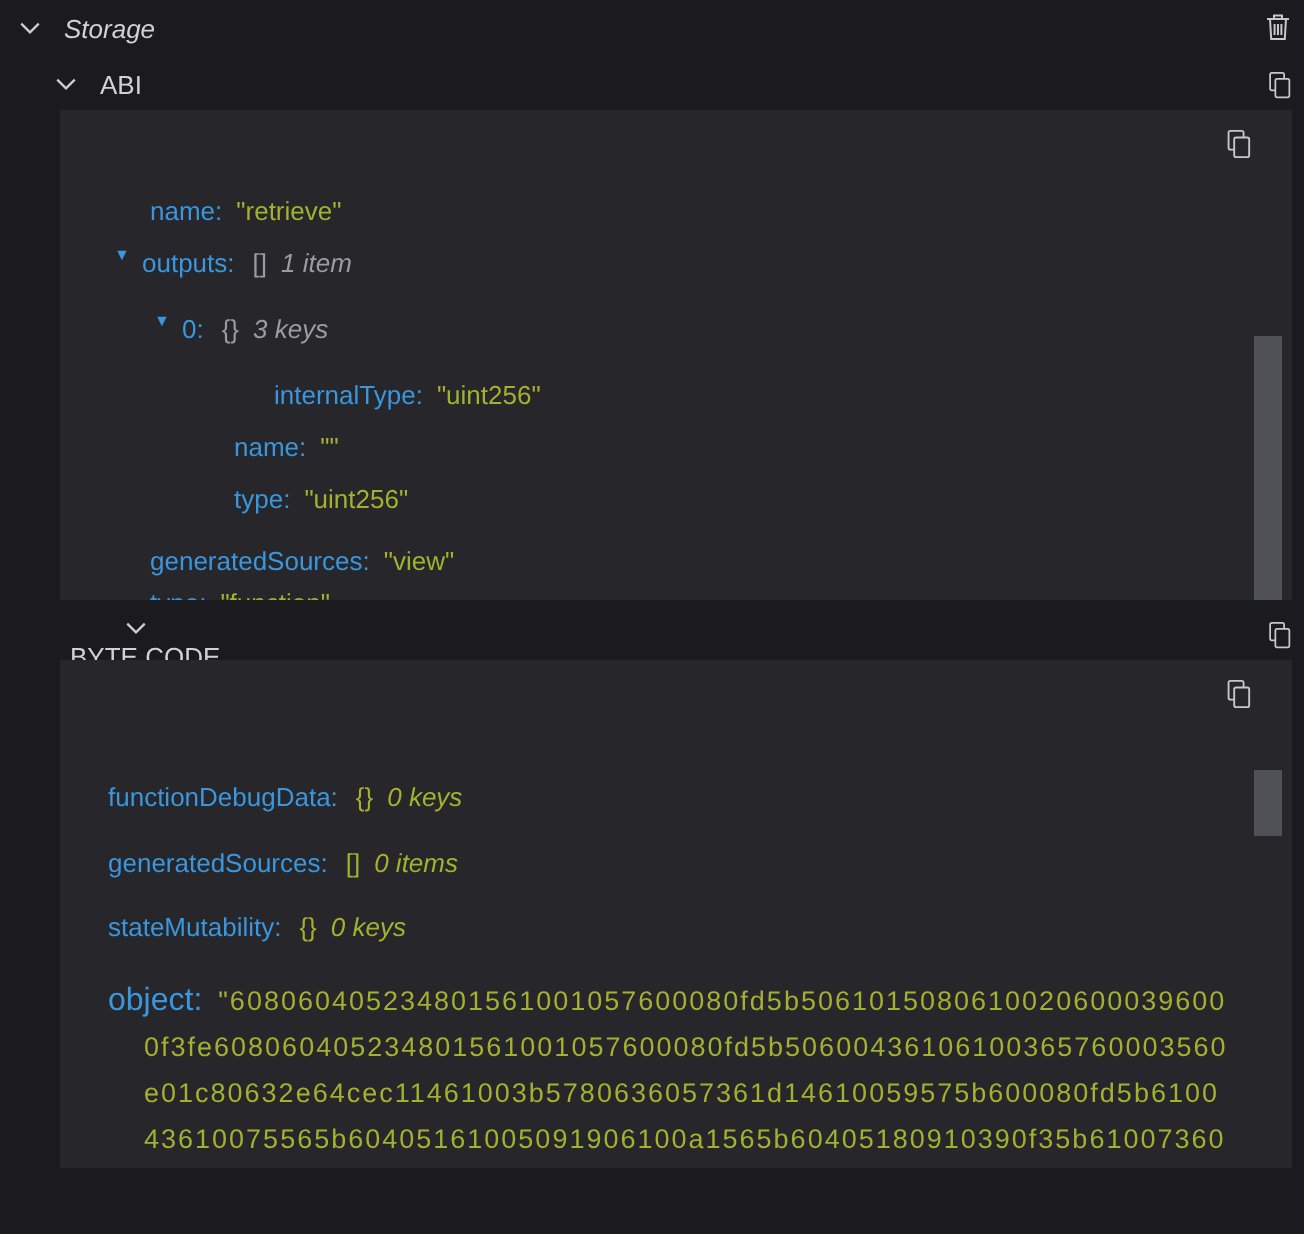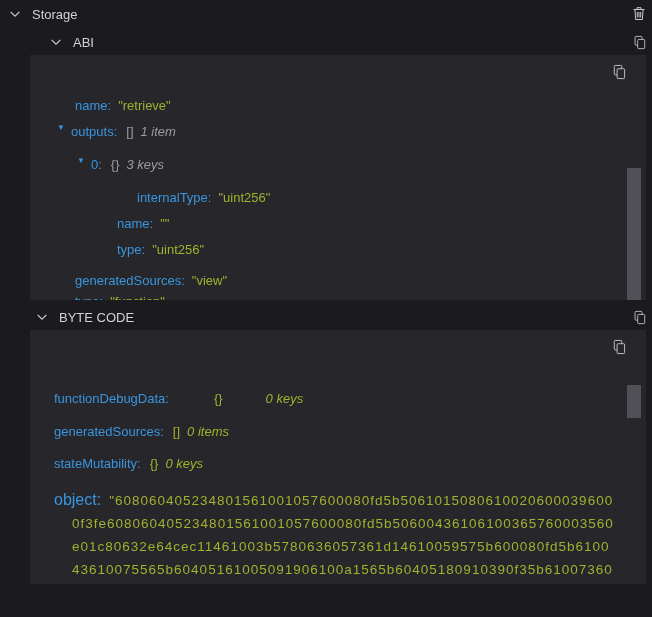--- a/index.html
+++ b/index.html
@@ -35,40 +35,40 @@
   .hexline{color:var(--value-green);font-size:13.5px;letter-spacing:1px;
            line-height:23px;height:23px;white-space:nowrap;}
   .obj-first .hexline{margin-left:8px;}
   .obj-rest{margin-left:18px;}
   .scroll-thumb{position:absolute;width:14px;background:var(--scrollbar-thumb);}
   svg{display:block;}
 </style>
 </head>
 <body>
 
-<div class="hdr" style="top:4px;left:8px;">
+<div class="hdr" style="top:4px;left:8px;font-style:italic;">
   <span class="chev">
     <svg width="14" height="14" viewBox="0 0 16 16">
         <path d="M3 5.5l5 5 5-5" fill="none" stroke="#cfcfcf" stroke-width="1.3"></path>
       </svg>
   </span>
   <span>Storage</span>
 </div>
 <button class="icon-btn" style="top:5px;right:5px;">
   <span>
     <svg width="14" height="15" viewBox="0 0 14 15">
       <path d="M1.5 3.5h11" stroke="var(--icon-gray)" fill="none"></path>
       <path d="M5 3.5V1.7h4v1.8" stroke="var(--icon-gray)" fill="none"></path>
       <path d="M3 3.5l.6 10h6.8l.6-10" stroke="var(--icon-gray)" fill="none"></path>
       <path d="M5.3 6v5.5M7 6v5.5M8.7 6v5.5" stroke="var(--icon-gray)" fill="none"></path>
     </svg>
   </span>
 </button>
 
-<div class="hdr" style="top:32px;left:49px;">
+<div class="hdr" style="top:32px;left:26px;">
   <span class="chev">
     <svg width="14" height="14" viewBox="0 0 16 16">
         <path d="M3 5.5l5 5 5-5" fill="none" stroke="#cfcfcf" stroke-width="1.3"></path>
       </svg>
   </span>
   <span>ABI</span>
 </div>
 <button class="icon-btn" style="top:34px;right:5px;">
   <span>
     <svg width="14" height="15" viewBox="0 0 16 17">
@@ -121,21 +121,21 @@
         <span class="jval">"view"</span>
       </div>
       <div class="jrow" style="margin-left: 45px; margin-top: 3px;">
         <span class="jkey">type:</span>
         <span class="jval">"function"</span>
       </div>
     </div>
   <div class="scroll-thumb" style="left:597px;top:113px;height:132px;"></div>
 </div>
 
-<div class="hdr" style="top:307px;left:35px;">
+<div class="hdr" style="top:307px;left:35px;flex-direction:column;">
   <span class="chev">
     <svg width="14" height="14" viewBox="0 0 16 16">
         <path d="M3 5.5l5 5 5-5" fill="none" stroke="#cfcfcf" stroke-width="1.3"></path>
       </svg>
   </span>
   <span>BYTE CODE</span>
 </div>
 <button class="icon-btn" style="top:309px;right:5px;">
   <span>
     <svg width="14" height="15" viewBox="0 0 16 17">
@@ -148,21 +148,21 @@
 <div class="panel" style="top:330px;height:254px;">
   <button class="icon-btn panel-copy">
     <span>
       <svg width="15" height="16" viewBox="0 0 16 17">
         <rect x="3.5" y="1.5" width="8" height="10" rx="1" fill="none" stroke="var(--icon-gray)"></rect>
         <rect x="6.5" y="5" width="8" height="10.5" rx="1" fill="var(--panel-bg)" stroke="var(--icon-gray)"></rect>
       </svg>
     </span>
   </button>
   <div id="byte-rows">
-      <div class="jrow" style="margin-left: 24px; margin-top: 61px; gap: 36px;">
+      <div class="jrow" style="margin-left: 24px; margin-top: 61px;">
         <span class="jkey">functionDebugData:</span>
         <span class="jmeta m-olive">{}</span>
         <span class="jcount m-olive">0 keys</span>
       </div>
       <div class="jrow" style="margin-left: 24px; margin-top: 15px;">
         <span class="jkey">generatedSources:</span>
         <span class="jmeta m-olive">[]</span>
         <span class="jcount m-olive">0 items</span>
       </div>
       <div class="jrow" style="margin-left: 24px; margin-top: 14px;">

